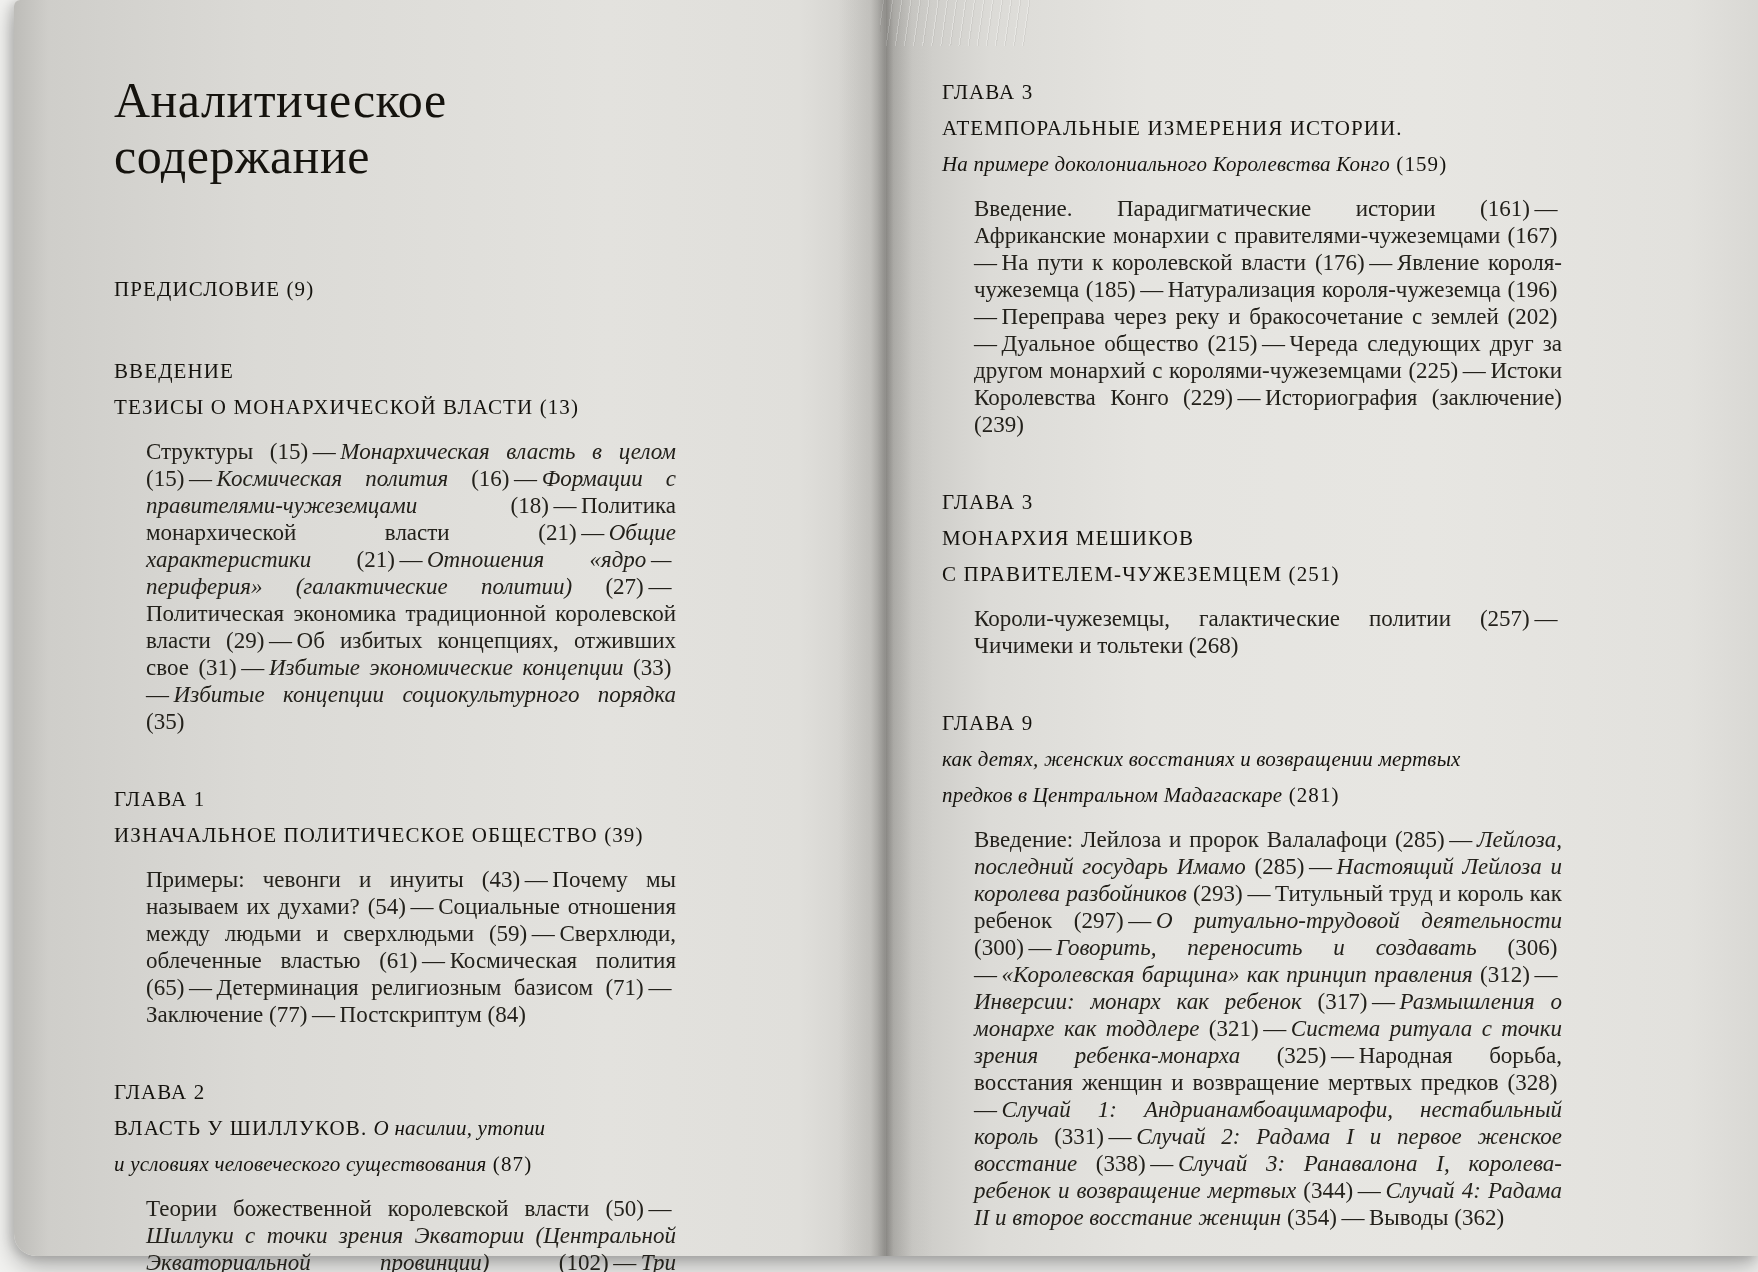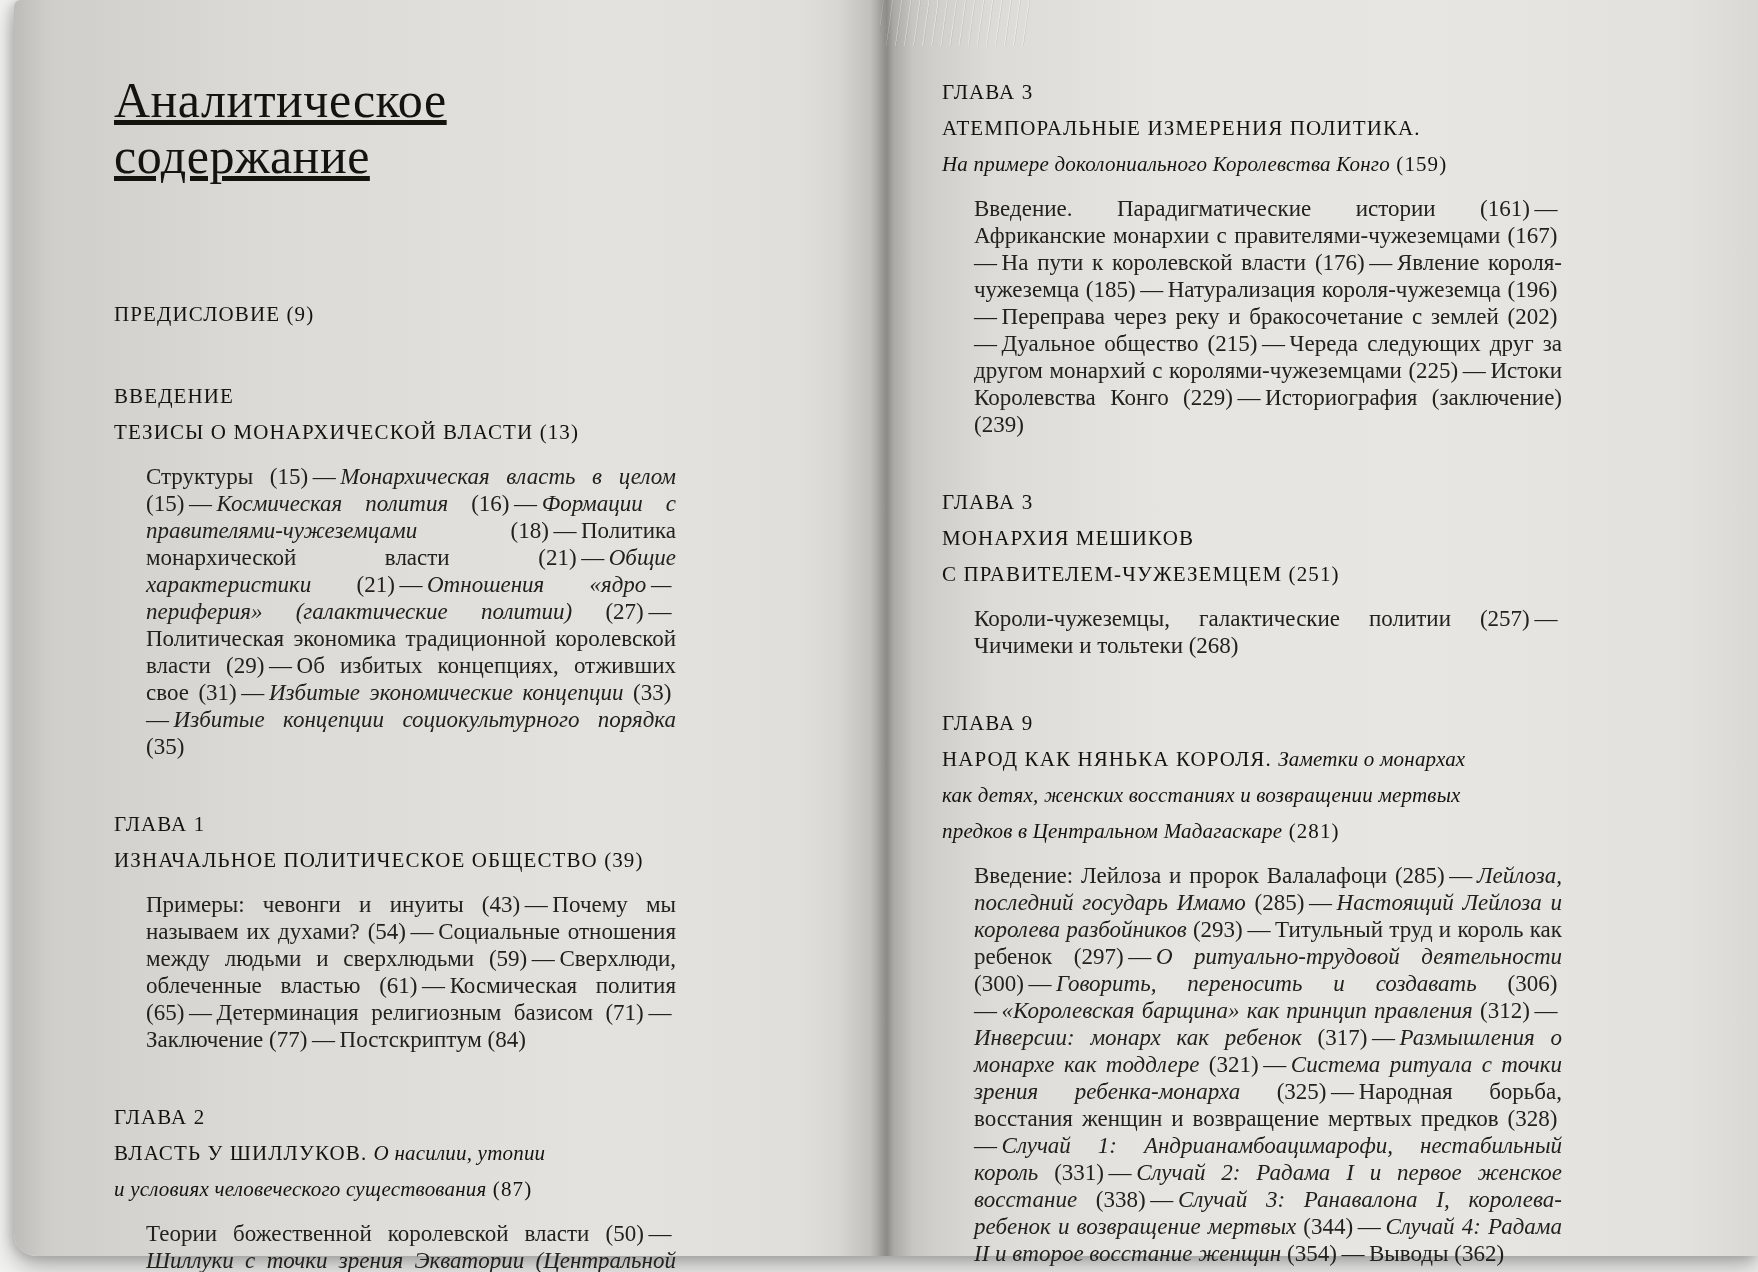--- a/index.html
+++ b/index.html
@@ -31,22 +31,21 @@
   .sheet-edges{
     position:absolute;top:0;left:calc(50% - 6px);width:150px;height:46px;
     background:repeating-linear-gradient(98deg,rgba(248,248,246,0) 0 3px,rgba(250,250,248,0.65) 3px 4px,rgba(168,166,162,0.35) 4px 5px,rgba(248,248,246,0) 5px 9px);
     opacity:.55;pointer-events:none;
   }
   .content{position:absolute;color:#1b1914;}
   .content-left{left:100px;top:72px;width:562px;}
   .content-right{left:calc(50% + 56px);top:74px;width:620px;}
   .page-title{
     font-size:50px;line-height:56px;letter-spacing:0.5px;color:#15130e;
-    margin-bottom:112px;
-    text-decoration:underline;
+    margin-bottom:87px;
   }
   .toc-section{margin-bottom:46px;}
   .toc-heading{font-size:21px;line-height:36px;color:#15130e;}
   .h-line{letter-spacing:1.1px;}
   .h-line em{font-style:italic;letter-spacing:0.2px;}
   .toc-para{
     margin:13px 0 0 32px;
     font-size:23px;line-height:27px;
     text-align:justify;color:#23211b;
   }
@@ -97,39 +96,38 @@
           <div class="h-line"><em>и условиях человеческого существования</em><span> (87)</span></div>
         </div>
       <div class="toc-para"><span>Теории божественной королевской власти (50) — </span><em>Шиллуки с точки зрения Экватории (Центральной Экваториальной провинции)</em><span> (102) — </span><em>Три утверждения</em><span> (105) — Краткий очерк истории шиллуков (107) — Мифоистория (113) — </span><em>Заметка о нилотских космологиях</em></div>
     </div>
   </div>
 
   <div class="content content-right">
     <div class="toc-section">
       <div class="toc-heading">
           <div class="h-line"><span>ГЛАВА 3</span></div>
-          <div class="h-line"><span>АТЕМПОРАЛЬНЫЕ ИЗМЕРЕНИЯ ПОЛИТИКА.</span></div>
+          <div class="h-line"><span>АТЕМПОРАЛЬНЫЕ ИЗМЕРЕНИЯ ИСТОРИИ.</span></div>
           <div class="h-line"><em>На примере доколониального Королевства Конго</em><span> (159)</span></div>
         </div>
       <div class="toc-para"><span>Введение. Парадигматические истории (161) — Африканские монархии с правителями-чужеземцами (167) — На пути к королевской власти (176) — Явление короля-чужеземца (185) — Натурализация короля-чужеземца (196) — Переправа через реку и бракосочетание с землей (202) — Дуальное общество (215) — Череда следующих друг за другом монархий с королями-чужеземцами (225) — Истоки Королевства Конго (229) — Историография (заключение) (239)</span></div>
     </div>
 
     <div class="toc-section">
       <div class="toc-heading">
           <div class="h-line"><span>ГЛАВА 3</span></div>
           <div class="h-line"><span>МОНАРХИЯ МЕШИКОВ</span></div>
           <div class="h-line"><span>С ПРАВИТЕЛЕМ-ЧУЖЕЗЕМЦЕМ (251)</span></div>
         </div>
       <div class="toc-para"><span>Короли-чужеземцы, галактические политии (257) — Чичимеки и тольтеки (268)</span></div>
     </div>
 
     <div class="toc-section">
       <div class="toc-heading">
           <div class="h-line"><span>ГЛАВА 9</span></div>
-          <div class="h-line"><span>НАРОД КАК НЯНЬКА КОРОЛЯ. </span><em>Заметки о монархах</em></div>
           <div class="h-line"><em>как детях, женских восстаниях и возвращении мертвых</em></div>
           <div class="h-line"><em>предков в Центральном Мадагаскаре</em><span> (281)</span></div>
         </div>
       <div class="toc-para"><span>Введение: Лейлоза и пророк Валалафоци (285) — </span><em>Лейлоза, последний государь Имамо</em><span> (285) — </span><em>Настоящий Лейлоза и королева разбойников</em><span> (293) — Титульный труд и король как ребенок (297) — </span><em>О ритуально-трудовой деятельности</em><span> (300) — </span><em>Говорить, переносить и создавать</em><span> (306) — </span><em>«Королевская барщина» как принцип правления</em><span> (312) — </span><em>Инверсии: монарх как ребенок</em><span> (317) — </span><em>Размышления о монархе как тоддлере</em><span> (321) — </span><em>Система ритуала с точки зрения ребенка-монарха</em><span> (325) — Народная борьба, восстания женщин и возвращение мертвых предков (328) — </span><em>Случай 1: Андрианамбоацимарофи, нестабильный король</em><span> (331) — </span><em>Случай 2: Радама I и первое женское восстание</em><span> (338) — </span><em>Случай 3: Ранавалона I, королева-ребенок и возвращение мертвых</em><span> (344) — </span><em>Случай 4: Радама II и второе восстание женщин</em><span> (354) — Выводы (362)</span></div>
     </div>
 
     <div class="toc-section">
       <div class="toc-heading">
           <div class="h-line"><span>ГЛАВА 6</span></div>
           <div class="h-line"><span>КУЛЬТУРНАЯ ПОЛИТИКА</span></div>

